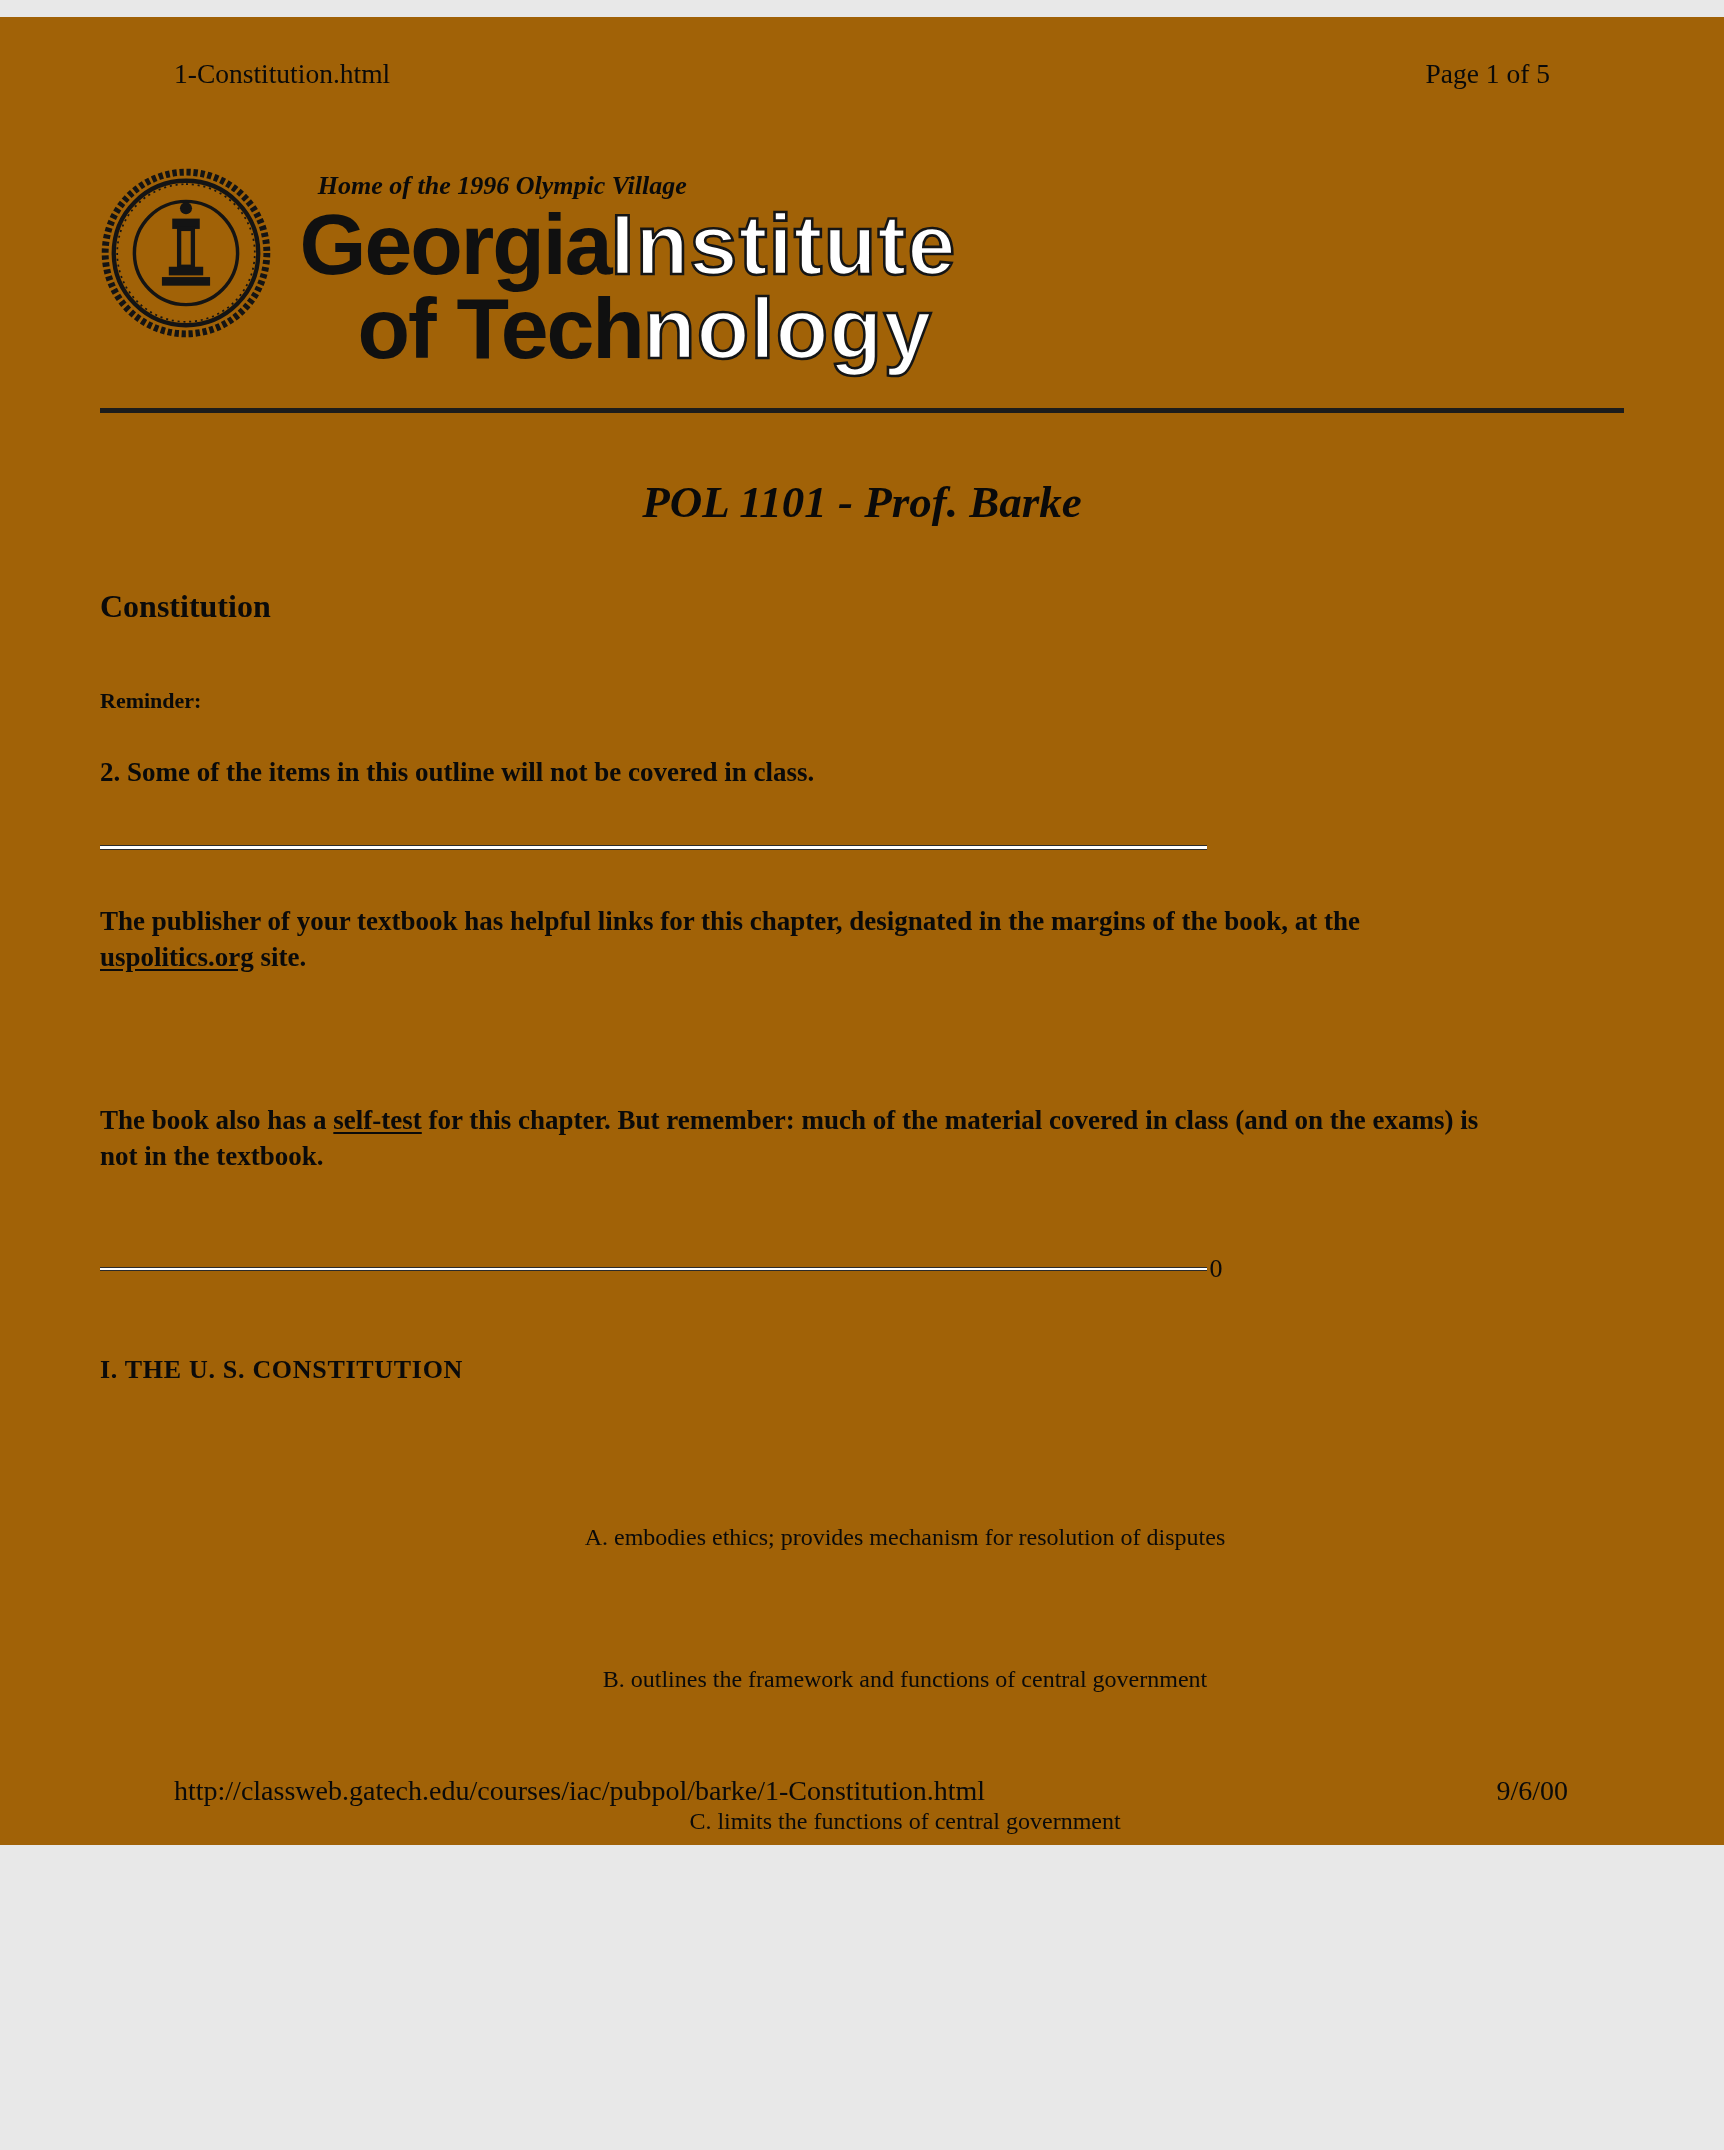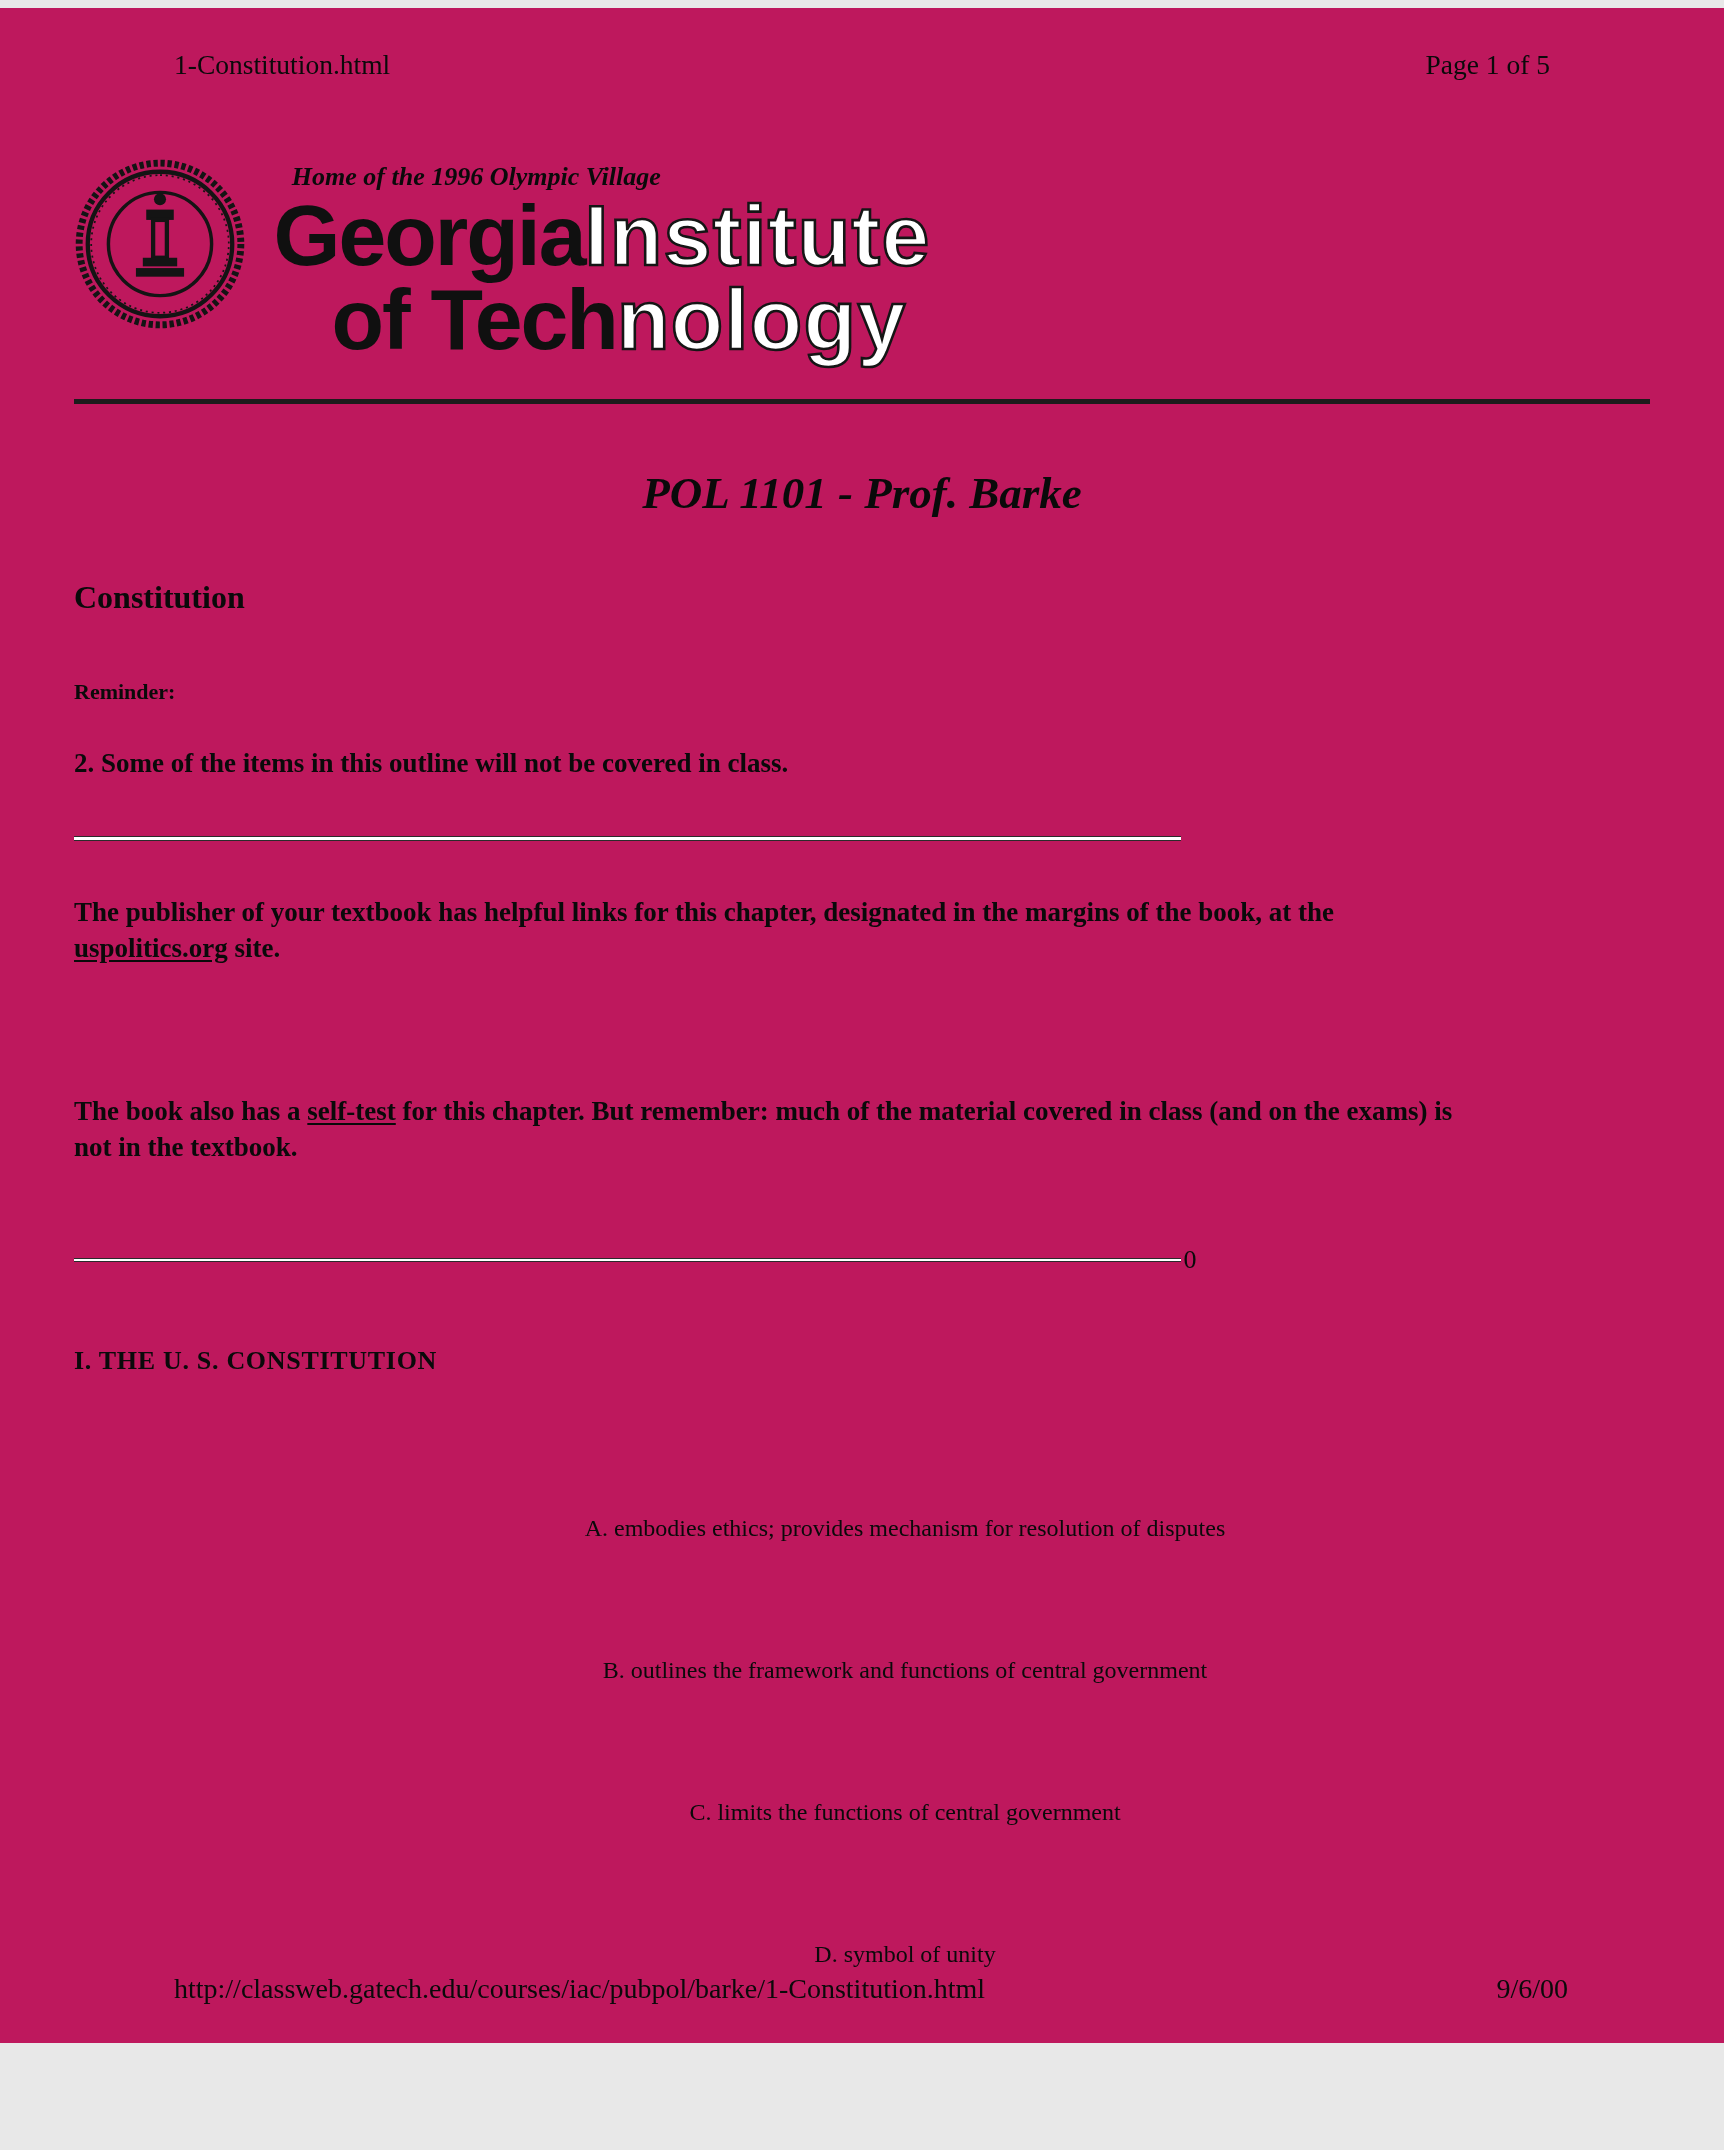--- a/index.html
+++ b/index.html
@@ -1,34 +1,34 @@
 <!DOCTYPE html>
 <html style="font-size:10.5px"><head>
 <meta charset="utf-8">
 <style>
   * { margin: 0; padding: 0; box-sizing: border-box; }
   html, body { background: #e8e8e8; }
   .page {
     position: relative;
     width: 1724px;
-    height: 2035px;
-    margin: 8px auto;
-    background: #be185d;
+    height: 1828px;
+    margin: 17px auto;
+    background: #a16207;
     color: #0a0a0a;
     font-family: "Liberation Serif", "DejaVu Serif", serif;
     overflow: hidden;
   }
   .print-header {
     display: flex;
     justify-content: space-between;
     padding: 41px 174px 0 174px;
     font-size: 27.5px;
   }
   .content {
-    padding: 0 74px;
+    padding: 0 100px;
   }
   
   .logo-block {
     display: flex;
     align-items: flex-start;
     margin-top: 77px;
   }
   .seal { width: 172px; height: 172px; flex: 0 0 auto; }
   .logo-text { margin-left: 27.5px; padding-top: 3.9px; }
   .logo-tagline {

